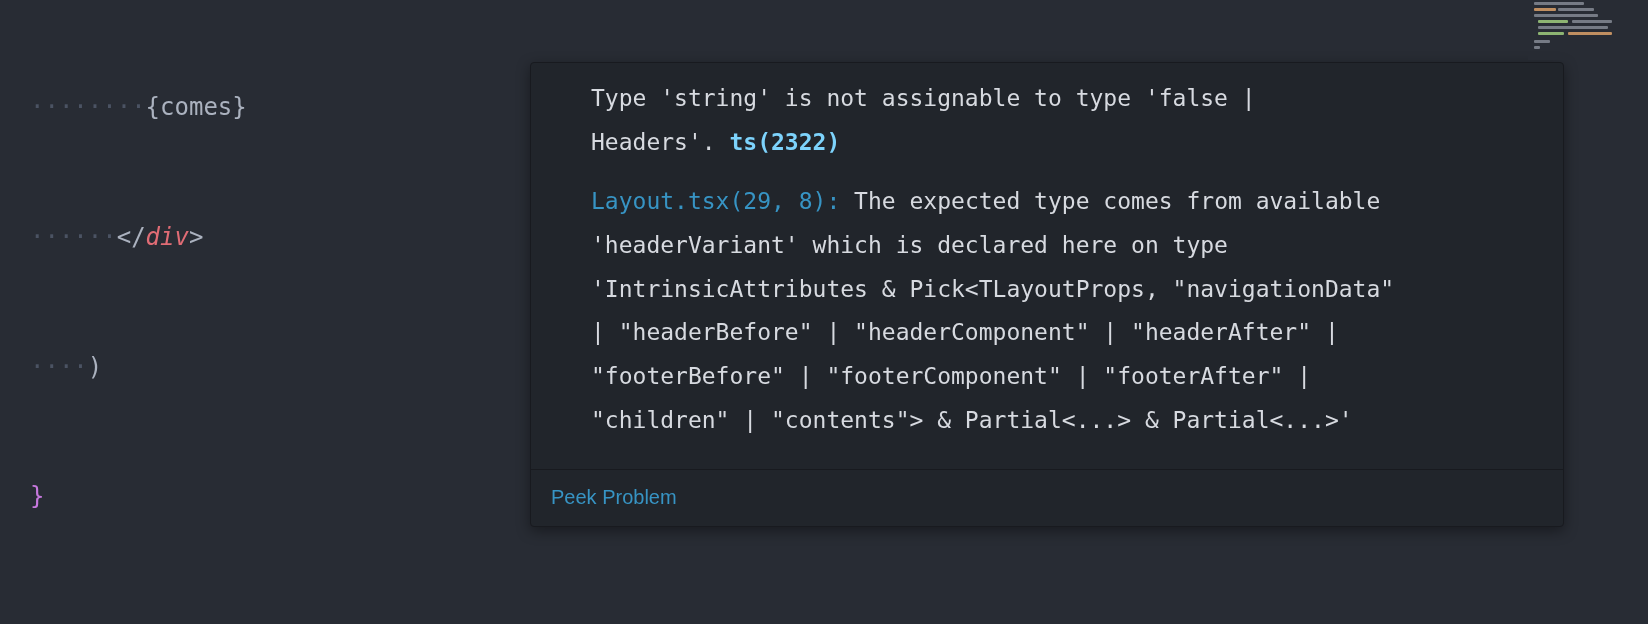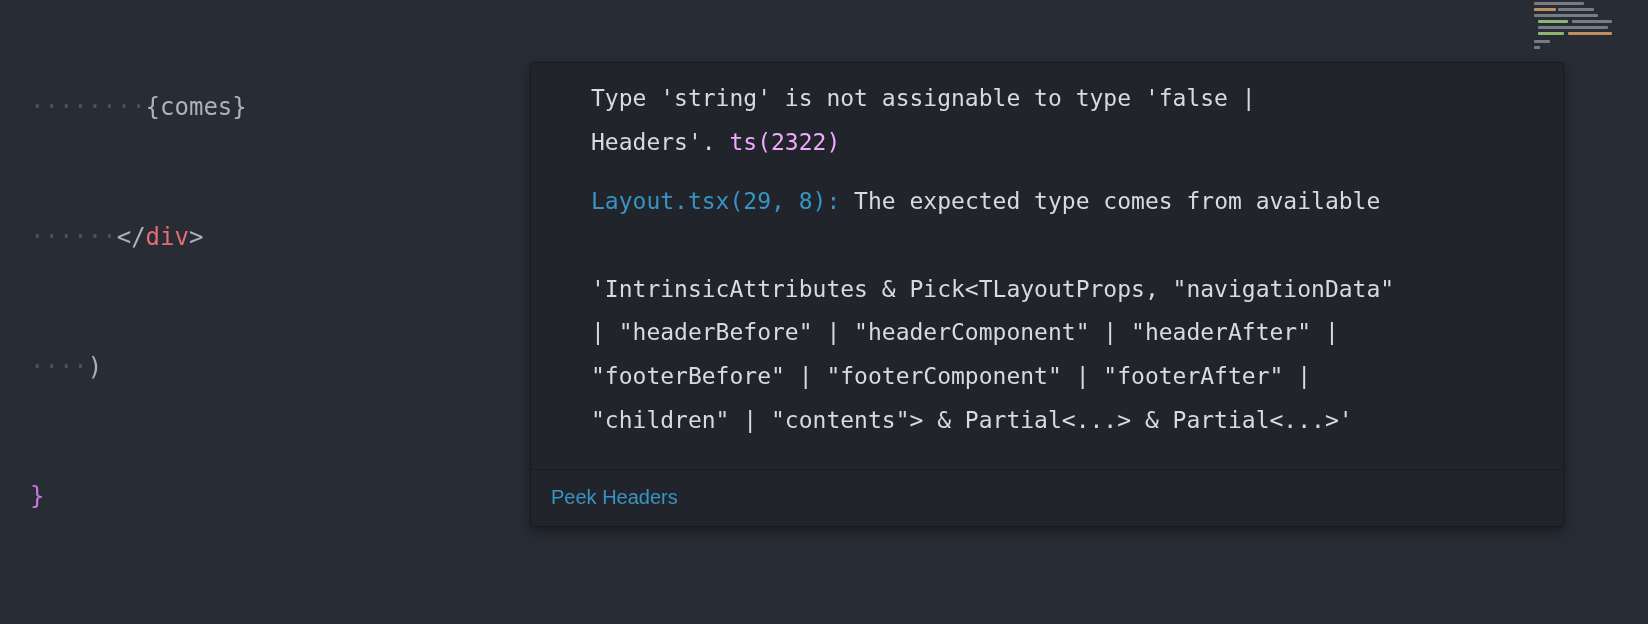--- a/index.html
+++ b/index.html
@@ -19,21 +19,21 @@
     height: 624px;
     padding-left: 30px;
     padding-top: 0px;
     white-space: pre;
   }
   .line { display: block; height: 43.3px; position: relative; }
   .dots { color: #4b5363; }
   .brace { color: #c678dd; }
   .paren { color: #abb2bf; }
   .tag-angle { color: #abb2bf; }
-  .tag-name { color: #e06c75; }
+  .tag-name { color: #e06c75; font-style: italic; }
   .jsx-expr { color: #abb2bf; }
 
   
   .hover {
     position: absolute;
     left: 530px;
     top: 62px;
     width: 1034px;
     background: #21252b;
     border: 1px solid #181a1f;
@@ -47,21 +47,21 @@
     border-bottom: 1px solid #181a1f;
     color: #abb2bf;
     font-family: inherit;
   }
   .hover-body {
     padding: 14px 20px 10px 20px;
     color: #d7dae0;
     font-family: inherit;
   }
   .hover-body .block { margin-bottom: 16px; margin-left: 40px; }
-  .ts-code { color: #f0abfc; }
+  .ts-code { color: #7dd3fc; font-weight: bold; }
   .link { color: #3794c4; }
   .sig-paren { color: #abb2bf; }
   .sig-keyword { color: #e5c07b; }
   .sig-attr { color: #abb2bf; }
   .sig-opt { color: #56b6c2; }
   .sig-colon { color: #abb2bf; }
   .sig-false { color: #d19a66; }
   .sig-pipe { color: #abb2bf; }
   .sig-type { color: #abb2bf; }
   .hover-footer {
@@ -110,29 +110,29 @@
 </div>
 
 <div class="hover">
   <div class="hover-body">
     <div class="block">
       <span>Type 'string' is not assignable to type 'false | </span><br>
       <span>Headers'. </span><span class="ts-code">ts(2322)</span>
     </div>
     <div class="block">
       <span class="link">Layout.tsx(29, 8): </span><span>The expected type comes from available </span><br>
-      <br>
+      <span>'headerVariant' which is declared here on type </span><br>
       <span>'IntrinsicAttributes &amp; Pick&lt;TLayoutProps, "navigationData" </span><br>
       <span>| "headerBefore" | "headerComponent" | "headerAfter" | </span><br>
       <span>"footerBefore" | "footerComponent" | "footerAfter" | </span><br>
       <span>"children" | "contents"&gt; &amp; Partial&lt;...&gt; &amp; Partial&lt;...&gt;'</span>
     </div>
   </div>
   <div class="hover-footer">
-    <span class="peek">Peek Headers</span>
+    <span class="peek">Peek Problem</span>
   </div>
 </div>
 
 <div class="minimap">
   <div class="mm-line" style="left:6px;top:2px;width:50px;background:#7f848e"></div>
   <div class="mm-line" style="left:6px;top:8px;width:22px;background:#d19a66"></div>
   <div class="mm-line" style="left:30px;top:8px;width:36px;background:#7f848e"></div>
   <div class="mm-line" style="left:6px;top:14px;width:64px;background:#7f848e"></div>
   <div class="mm-line" style="left:10px;top:20px;width:30px;background:#98c379"></div>
   <div class="mm-line" style="left:44px;top:20px;width:40px;background:#7f848e"></div>

